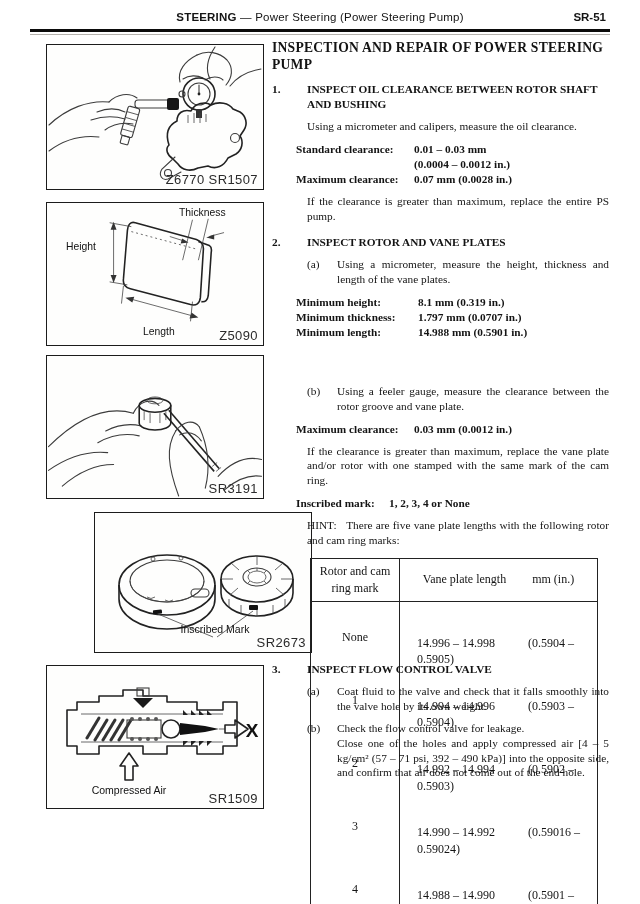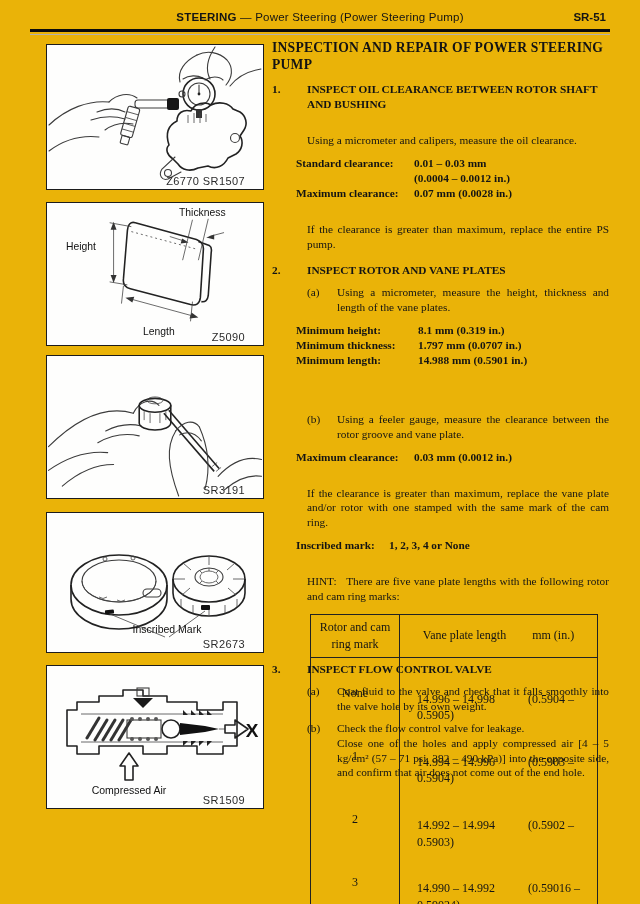--- a/index.html
+++ b/index.html
@@ -1,39 +1,39 @@
 <!DOCTYPE html>
 <html><head>
 <meta charset="utf-8">
 <style>
   html,body{margin:0;padding:0;background:#e8e8e8;}
-  .page{position:relative;width:640px;height:904px;background:#eab308;
+  .page{position:relative;width:640px;height:904px;background:#ffffff;
         font-family:"Liberation Sans",sans-serif;color:#141414;overflow:hidden;}
   .b{font-weight:bold;}
   
   .hdr{position:absolute;left:30px;top:11px;width:580px;font-size:11.5px;}
   .hdr-center{position:absolute;left:0;right:0;text-align:center;letter-spacing:.2px;}
   .hdr-page{position:absolute;right:4px;top:0;font-weight:bold;}
   .rule{position:absolute;left:30px;top:29px;width:580px;height:3px;background:#0b0b0b;}
   .rule2{position:absolute;left:30px;top:34px;width:580px;height:1px;background:#b5b2ad;}
   
   .figbox{position:absolute;left:46px;width:216px;border:1.5px solid #1c1c1c;background:#fefefd;}
   .figbox svg{position:absolute;left:0;top:0;width:100%;height:100%;}
-  .figcode{position:absolute;right:18px;bottom:2px;font-size:11px;letter-spacing:.4px;color:#2b2b2b;}
+  .figcode{position:absolute;right:5px;bottom:2px;font-size:13px;letter-spacing:.4px;color:#2b2b2b;}
   .sk{stroke:#3c3c3c;stroke-width:1.1;fill:none;stroke-linecap:round;}
   .sk2{stroke:#222;stroke-width:1.6;fill:none;stroke-linejoin:round;}
   .thin{stroke:#444;stroke-width:.8;fill:none;}
   .figtext{font-family:"Liberation Sans",sans-serif;font-size:10.5px;fill:#111;}
   
   .rightcol{position:absolute;left:272px;top:40px;width:337px;font-size:11.3px;line-height:1.32;font-family:Liberation Serif, serif;}
   .title{font-size:13.6px;font-weight:bold;line-height:1.22;letter-spacing:.25px;margin:0 0 9px 0;}
   .sec-head{display:flex;font-weight:bold;line-height:1.32;margin-top:12px;}
   .sec-num{width:35px;flex:none;}
   .sec-title{flex:1;}
-  .para{margin:21px 0 0 35px;text-align:justify;}
+  .para{margin:7px 0 0 35px;text-align:justify;}
   .sub{display:flex;margin:7px 0 0 35px;}
   .sub-m{width:30px;flex:none;}
   .sub-t{flex:1;text-align:justify;}
   .spec{display:flex;font-weight:bold;margin-left:24px;}
   .sl118{width:118px;flex:none;}
   .sl105{width:122px;flex:none;}
   .sl93{width:93px;flex:none;}
   .gap44{margin-top:44px;}
   .mt8{margin-top:8px;}
   
@@ -158,21 +158,21 @@
       <path class="sk" d="M132,142 C121,112 119,92 129,76"></path>
       <path class="sk" d="M129,76 C137,66 147,64 153,72"></path>
       <path class="sk" d="M153,72 C161,90 165,110 159,134"></path>
       <path class="sk" d="M133,80 C141,76 149,78 155,86"></path>
       <path class="sk" d="M172,122 C186,107 200,101 216,105"></path>
       <path class="sk" d="M178,136 C192,124 204,120 216,122"></path>
     </svg>
     <div class="figcode">SR3191</div>
   </div>
 
-  <div class="figbox" style="top:512px;height:139px;">
+  <div class="figbox" style="top:512px;height:139px;margin-left:48px;">
     <svg viewBox="0 0 216 139">
 
       <ellipse class="sk2" cx="72" cy="72" rx="48" ry="30"></ellipse>
       <path class="sk2" d="M24,72 L24,86 A48,30 0 0 0 120,86 L120,72"></path>
       <ellipse class="sk" cx="72" cy="68" rx="37" ry="21"></ellipse>
       <path class="thin" d="M35,68 A37,21 0 0 0 109,68"></path>
       <circle class="thin" cx="58" cy="46" r="2"></circle>
       <circle class="thin" cx="86" cy="45" r="2"></circle>
       <path class="thin" d="M52,84 q4,3 8,0 M70,87 q4,3 8,0"></path>
       <rect class="sk" x="96" y="76" width="18" height="8" rx="4"></rect>

